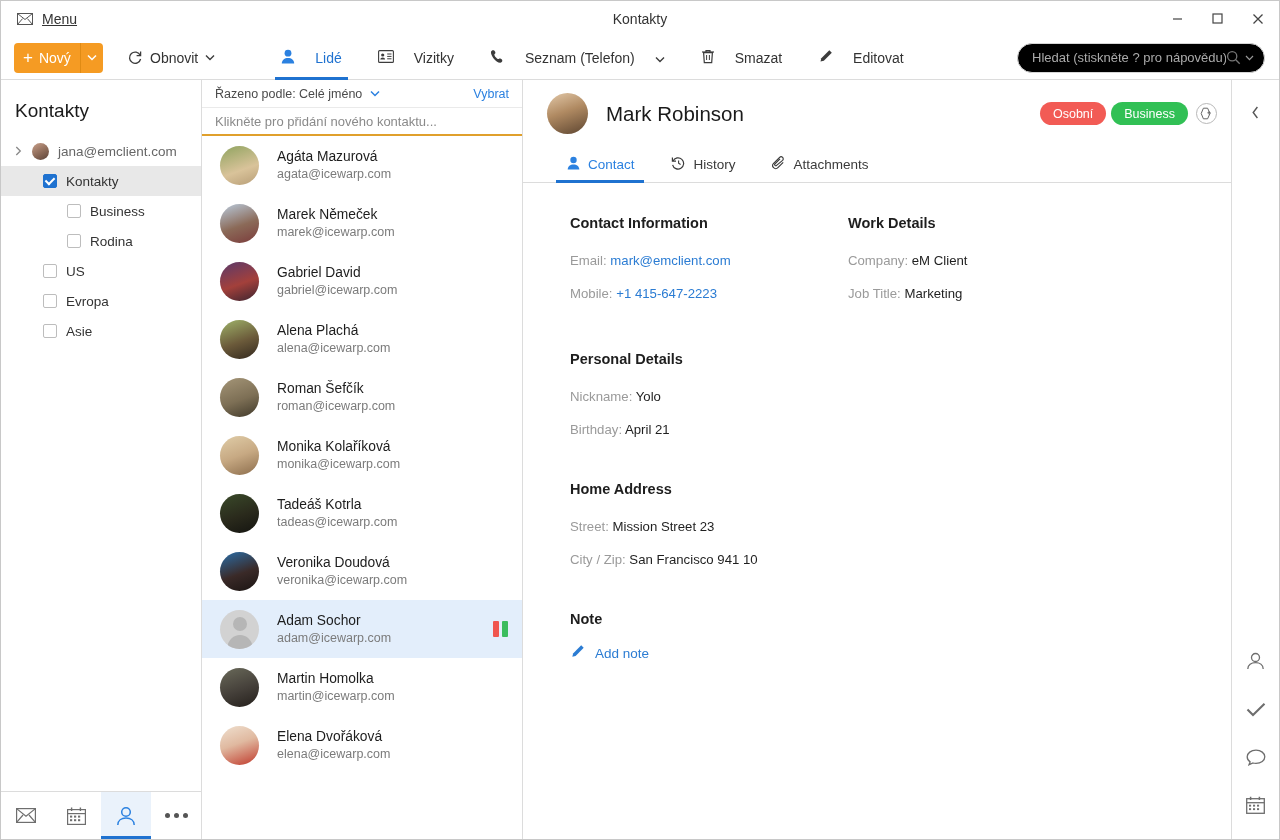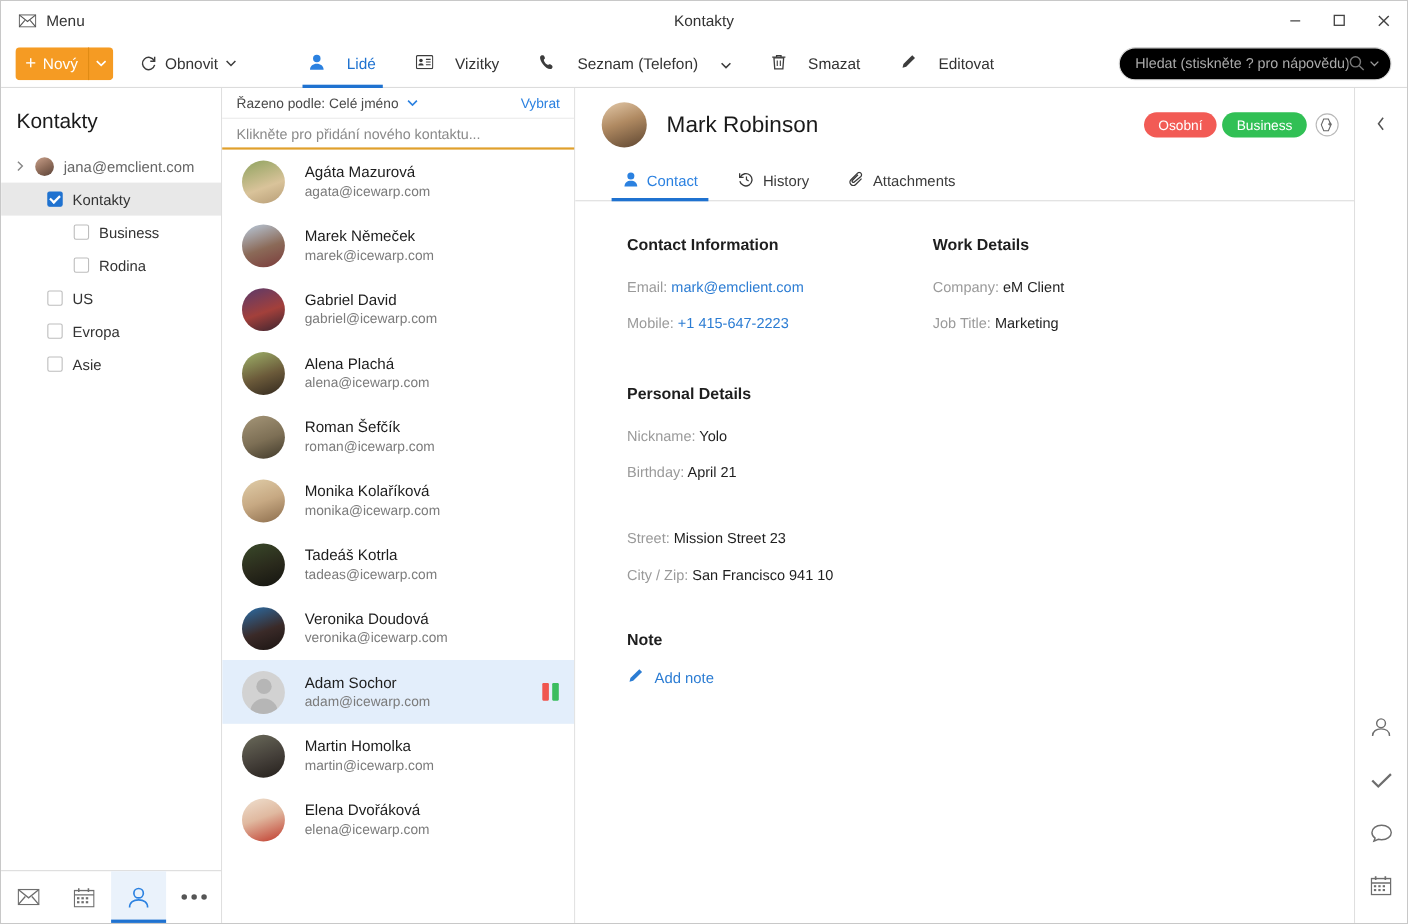--- a/index.html
+++ b/index.html
@@ -27,20 +27,21 @@
     align-items: center;
     background: #fff;
     position: relative;
   }
   .menu-btn {
     display: flex; align-items: center; gap: 9px;
     padding: 0 14px 0 16px;
     height: 35px;
     font-size: 14px;
     color: #333;
+    text-decoration: underline;
   }
   .menu-btn .ico { color: #555; display: flex; }
   .win-title {
     position: absolute;
     left: 0; right: 0;
     text-align: center;
     font-size: 14px;
     color: #333;
     pointer-events: none;
   }
@@ -809,20 +810,21 @@
               <span class="k">Birthday:</span>
               <span class="v">April 21</span>
             </div>
           </div>
         </div>
 
         <div class="spacer-b"></div>
 
         <div class="cols">
           <div class="col-a">
+            <div class="sec-title">Home Address</div>
             <div class="fld">
               <span class="k">Street:</span>
               <span class="v">Mission Street 23</span>
             </div>
             <div class="fld">
               <span class="k">City / Zip:</span>
               <span class="v">San Francisco 941 10</span>
             </div>
           </div>
         </div>

